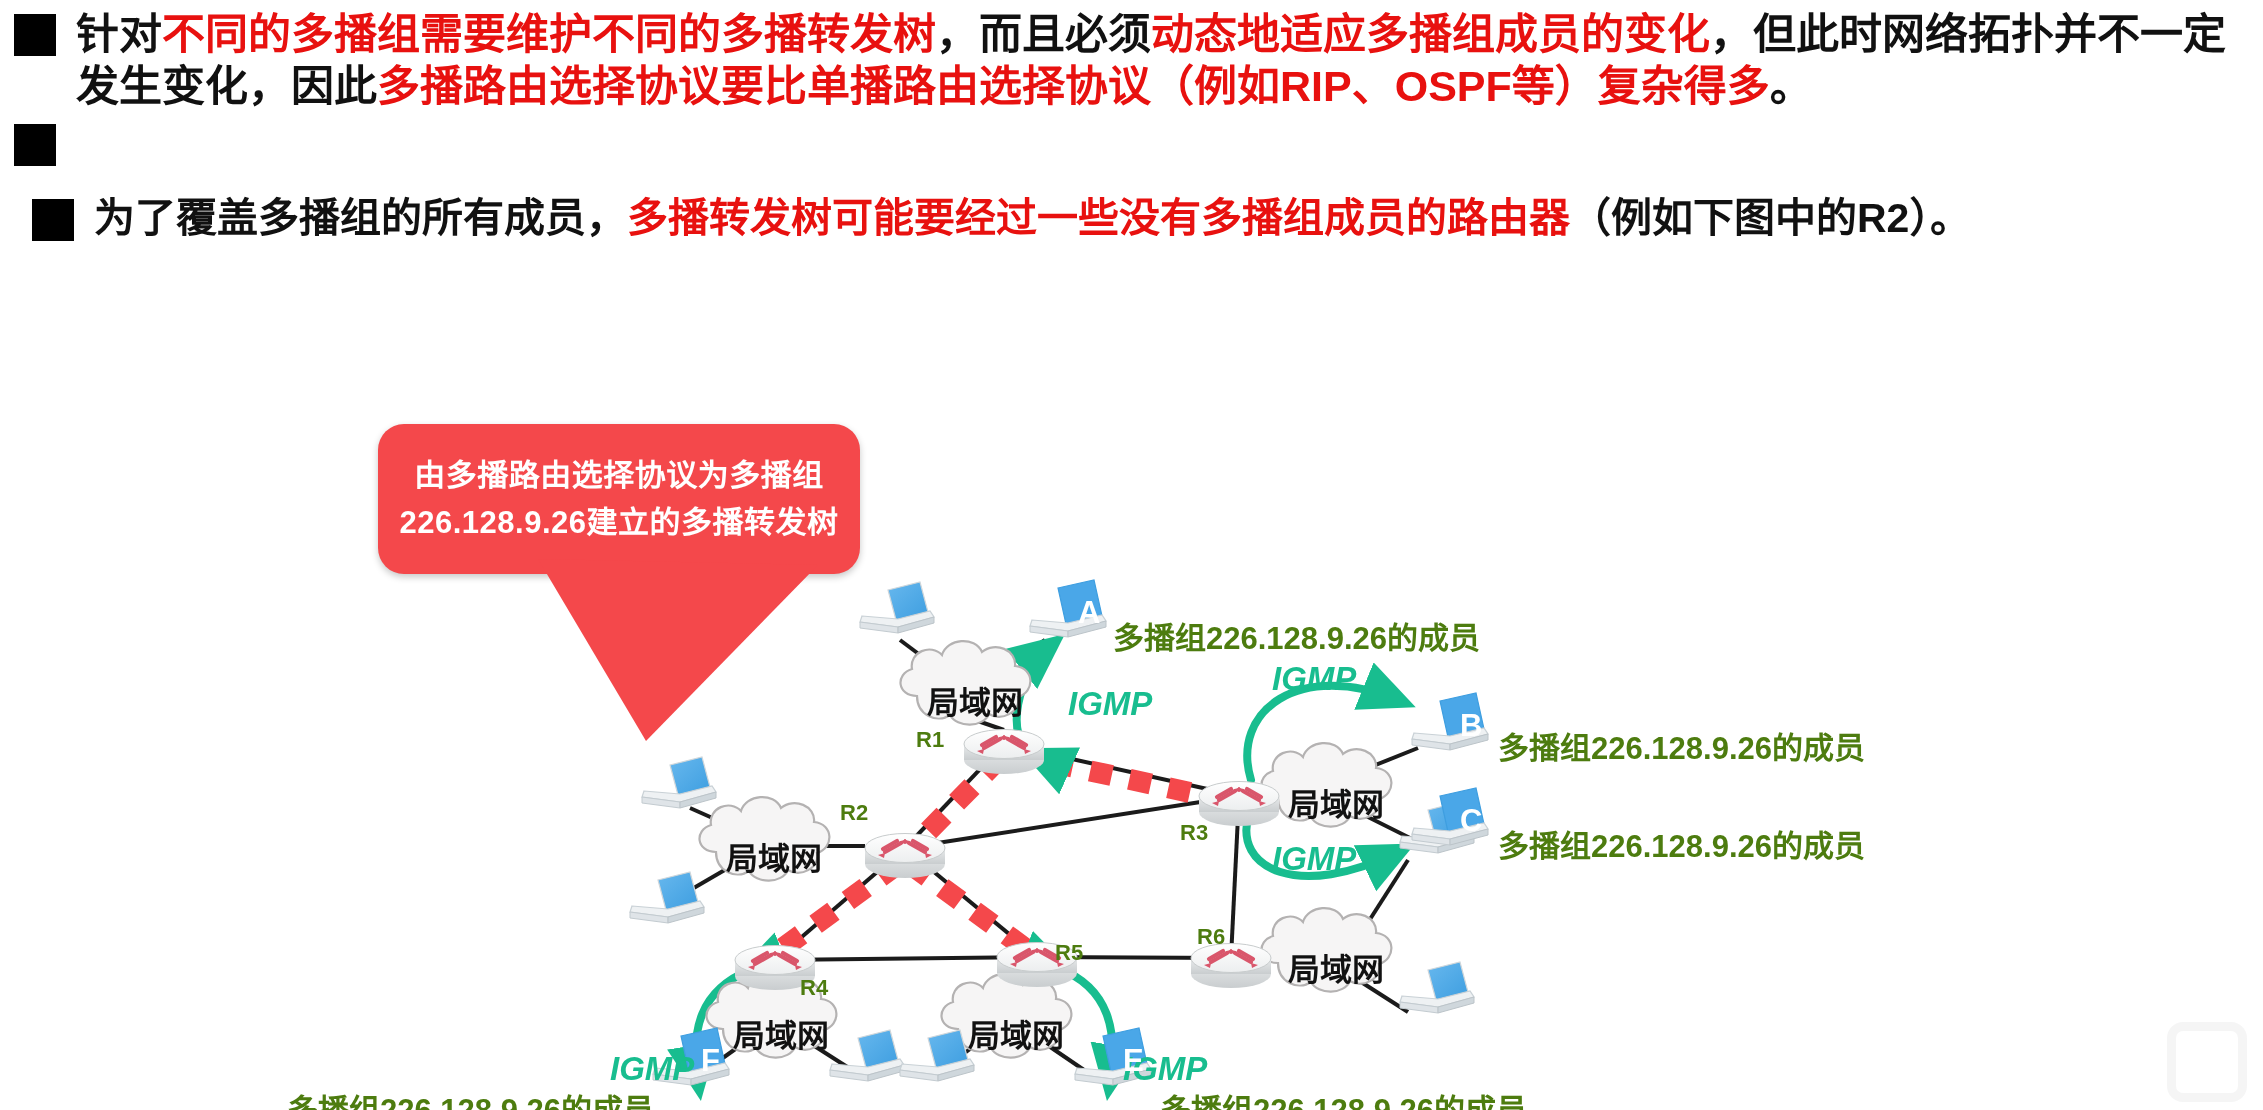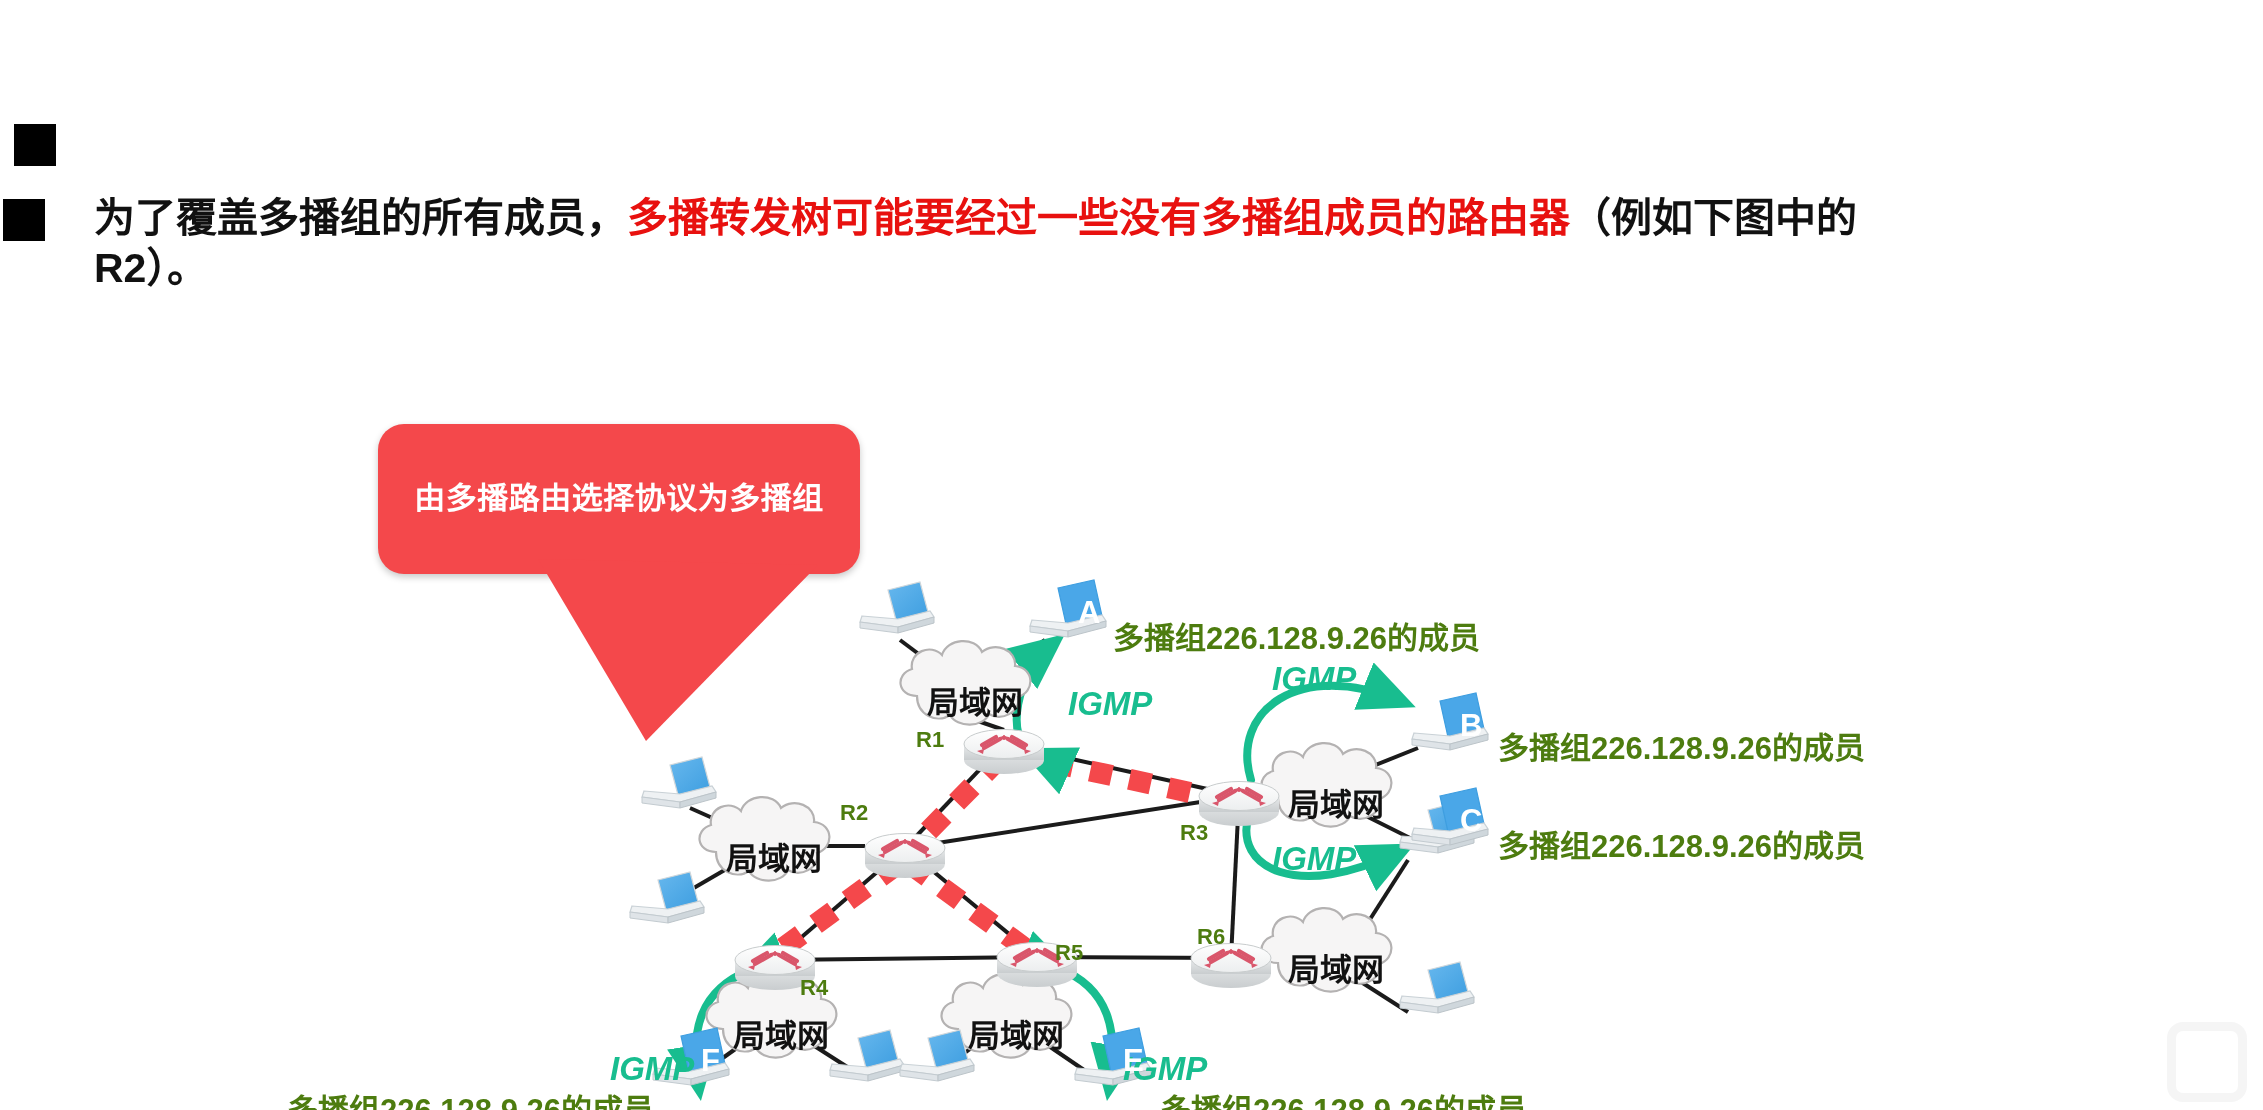--- a/index.html
+++ b/index.html
@@ -21,21 +21,21 @@
   }
   .btext{
     font-size:43px;line-height:1.22;font-weight:bold;color:#111;
     letter-spacing:0px;white-space:normal;
   }
   .btext .rd{color:#e8110f;}
   .btext .bk{color:#111;}
   #b1{left:14px;top:8px;width:2240px;}
   #b1 .btext{width:2175px;}
   #b2{left:14px;top:118px;width:2240px;}
-  #b3{left:3px;top:193px;width:1940px;gap:29px;}
+  #b3{left:32px;top:193px;width:1940px;}
   #b3 .btext{font-size:41px;}
 
   
   .diagram{position:absolute;left:0;top:340px;width:2263px;height:770px;}
   .svgwrap{position:absolute;left:0;top:0;width:2263px;height:770px;}
 
   
   .callout{
     position:absolute;left:378px;top:84px;width:482px;height:150px;
     background:#f4484b;border-radius:26px;
@@ -69,20 +69,26 @@
     border:9px solid #f3f3f3;border-radius:16px;opacity:.85;
   }
 </style>
 </head>
 <body>
 
 <div id="root">
 
   <div class="bullets">
 
+    <div class="bullet-row" id="b1">
+      <div class="bullet-sq"></div>
+      <div class="btext">
+        <span class="bk">针对</span><span class="rd">不同的多播组需要维护不同的多播转发树</span><span class="bk">，而且必须</span><span class="rd">动态地适应多播组成员的变化</span><span class="bk">，但此时网络拓扑并不一定发生变化，因此</span><span class="rd">多播路由选择协议要比单播路由选择协议（例如RIP、OSPF等）复杂得多</span><span class="bk">。</span>
+      </div>
+    </div>
 
     <div class="bullet-row" id="b2">
       <div class="bullet-sq"></div>
     </div>
 
     <div class="bullet-row" id="b3">
       <div class="bullet-sq"></div>
       <div class="btext">
         <span class="bk">为了覆盖多播组的所有成员，</span><span class="rd">多播转发树可能要经过一些没有多播组成员的路由器</span><span class="bk">（例如下图中的R2）。</span>
       </div>
@@ -234,20 +240,21 @@
         <use href="#laptopTag" x="1105" y="730"></use>
         <use href="#laptopTag" x="683" y="730"></use>
       </g>
     </svg>
 
     <div class="callout">
       <svg style="position:absolute;left:140px;top:135px;width:330px;height:200px;overflow:visible;" viewBox="0 0 330 200">
         <path d="M20,0 L300,6 L128,182 Z" fill="#f4484b"></path>
       </svg>
       <div class="callout-line">由多播路由选择协议为多播组</div>
+      <div class="callout-line">226.128.9.26建立的多播转发树</div>
     </div>
 
     <div class="host-letter" style="left:1078px;top:255px;">A</div>
     <div class="host-letter" style="left:1460px;top:368px;">B</div>
     <div class="host-letter" style="left:1460px;top:463px;">C</div>
     <div class="host-letter" style="left:1123px;top:703px;">E</div>
     <div class="host-letter" style="left:701px;top:703px;">F</div>
 
     <div class="lbl lbl-r" style="left:916px;top:387px;">R1</div>
     <div class="lbl lbl-r" style="left:840px;top:460px;">R2</div>

